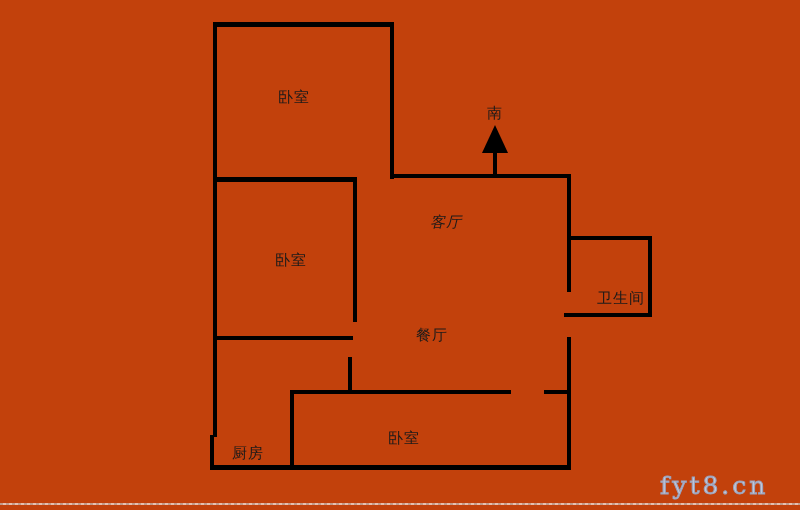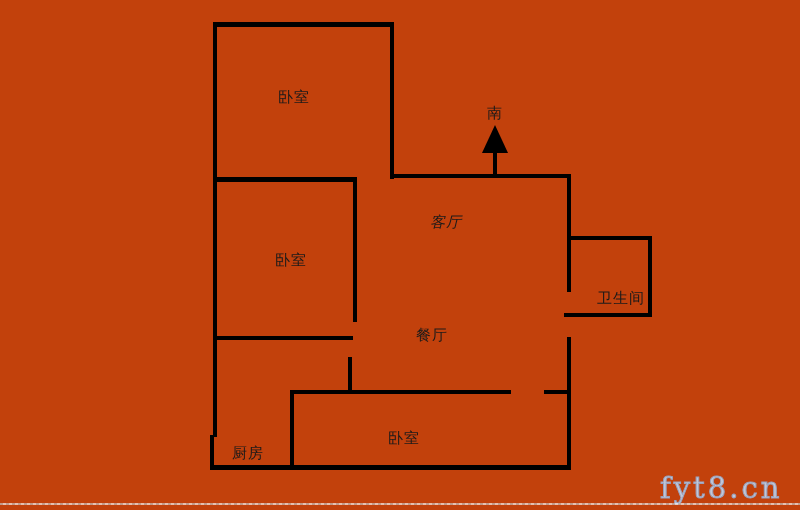--- a/index.html
+++ b/index.html
@@ -51,21 +51,21 @@
     width: 0; height: 0;
     border-left: 13px solid transparent;
     border-right: 13px solid transparent;
     border-bottom: 28px solid #000000;
   }
 
   .watermark {
     position: absolute;
     left: 660px; top: 471px;
     font-family: "DejaVu Serif", serif;
-    font-size: 29px;
+    font-size: 25px;
     letter-spacing: 3px;
     color: #c2c8d8;
     -webkit-text-stroke: 1px #9aa2bd;
     white-space: nowrap;
   }
 
   .scan-artifact-line {
     position: absolute;
     left: 0; top: 503px;
     width: 800px; height: 2px;

